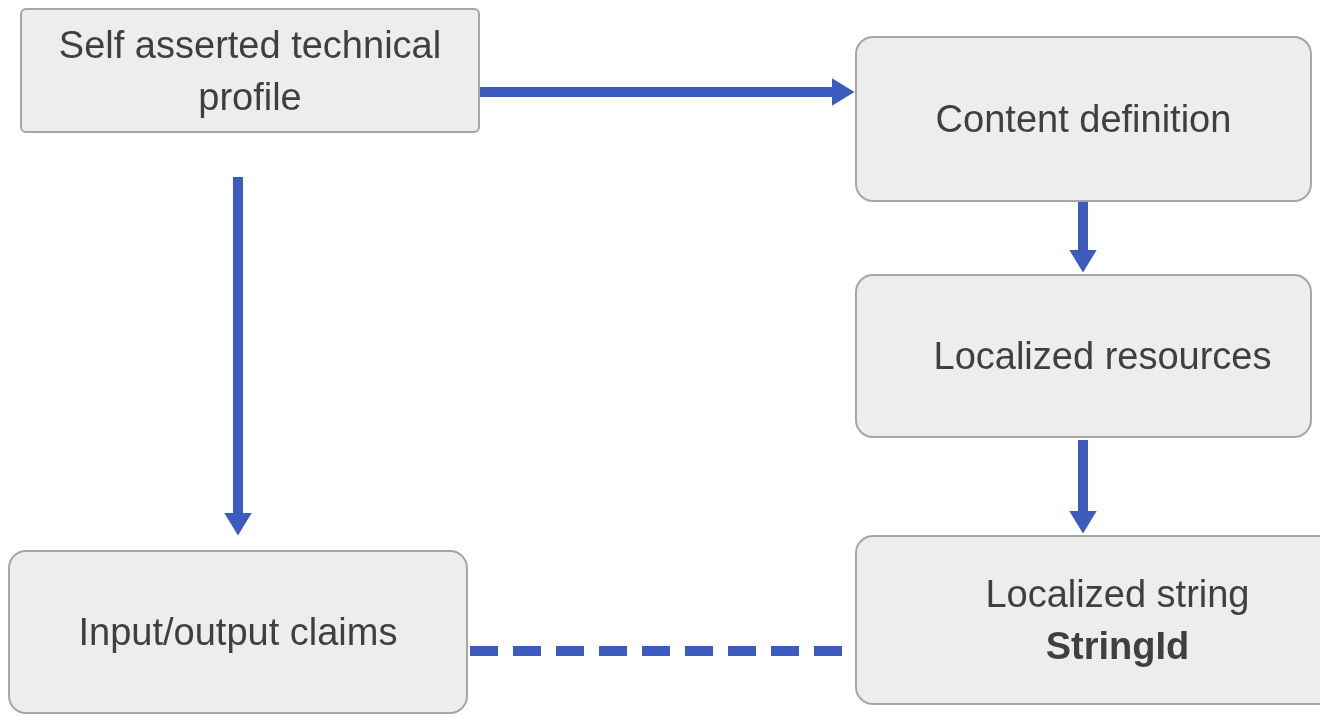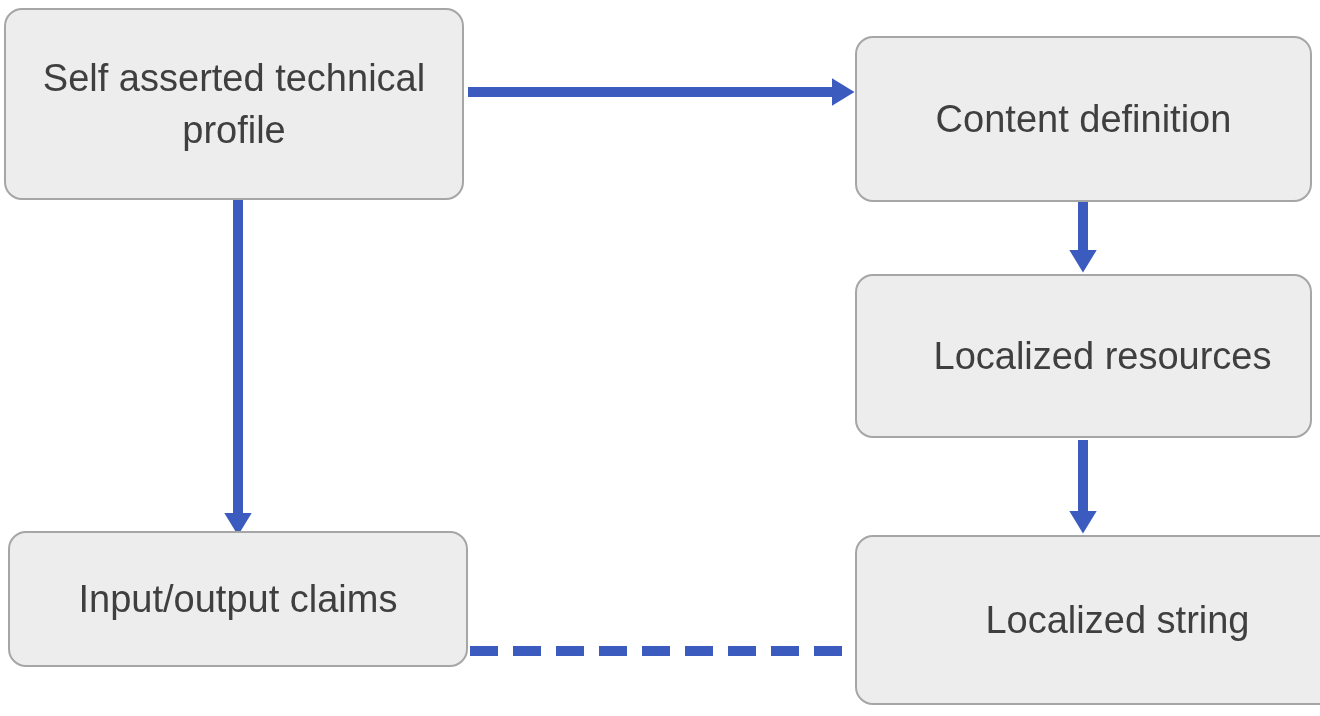--- a/index.html
+++ b/index.html
@@ -41,25 +41,25 @@
     flex-direction: column;
     align-items: center;
     justify-content: center;
     text-align: center;
     color: #3f3f3f;
     font-size: 38px;
     line-height: 52px;
   }
   .node span { white-space: nowrap; }
   .node .bold { font-weight: 700; }
-  .node-tl { left: 4px;   top: 8px;   width: 460px; height: 192px; }
+  .node-tl { left: 20px;   top: 8px;   width: 460px; height: 125px; border-radius: 6px; }
   .node-tr { left: 855px; top: 8px;   width: 457px; height: 166px; margin-top: 28px; }
   .node-mr { left: 855px; top: 274px; width: 457px; height: 164px; padding-left: 38px; }
   .node-br { left: 855px; top: 535px; width: 525px; height: 170px; }
-  .node-bl { left: 8px;   top: 531px; width: 460px; height: 136px; }
+  .node-bl { left: 8px;   top: 550px; width: 460px; height: 164px; }
 </style>
 </head>
 <body>
 
 <div class="canvas">
 
   <svg class="arrow-layer" width="1320" height="716" viewBox="0 0 1320 716" xmlns="http://www.w3.org/2000/svg">
     <defs>
       <marker id="ah" markerUnits="userSpaceOnUse" markerWidth="26" markerHeight="30" refX="0.5" refY="14" orient="auto">
         <polygon points="0,0 23,14 0,28" fill="#3b5cbe"></polygon>
@@ -80,19 +80,20 @@
   <div class="node node-tr">
     <span>Content definition</span>
   </div>
 
   <div class="node node-mr">
     <span>Localized resources</span>
   </div>
 
   <div class="node node-br">
     <span>Localized string</span>
+    <span class="bold">StringId</span>
   </div>
 
   <div class="node node-bl">
     <span>Input/output claims</span>
   </div>
 
 </div>
 
 </body></html>

